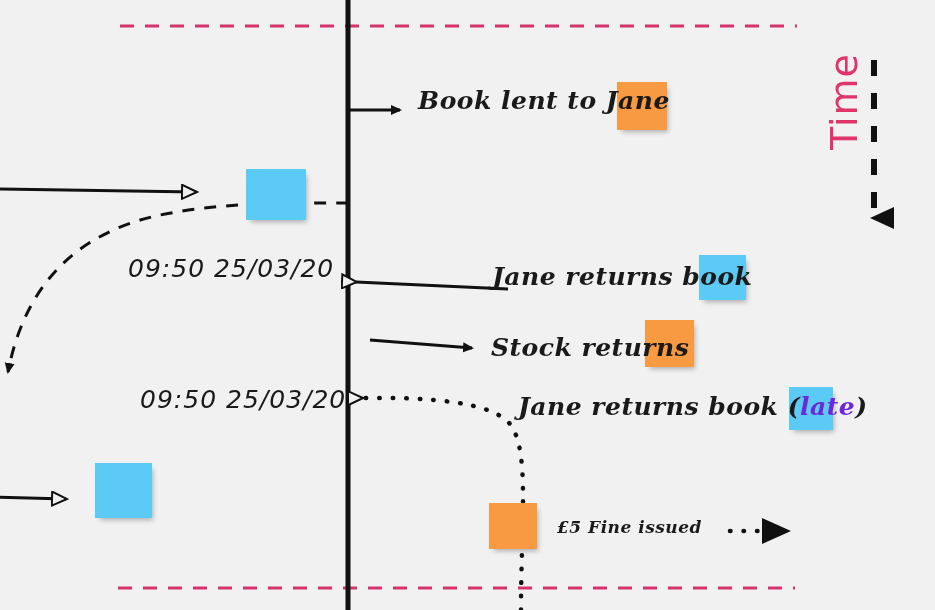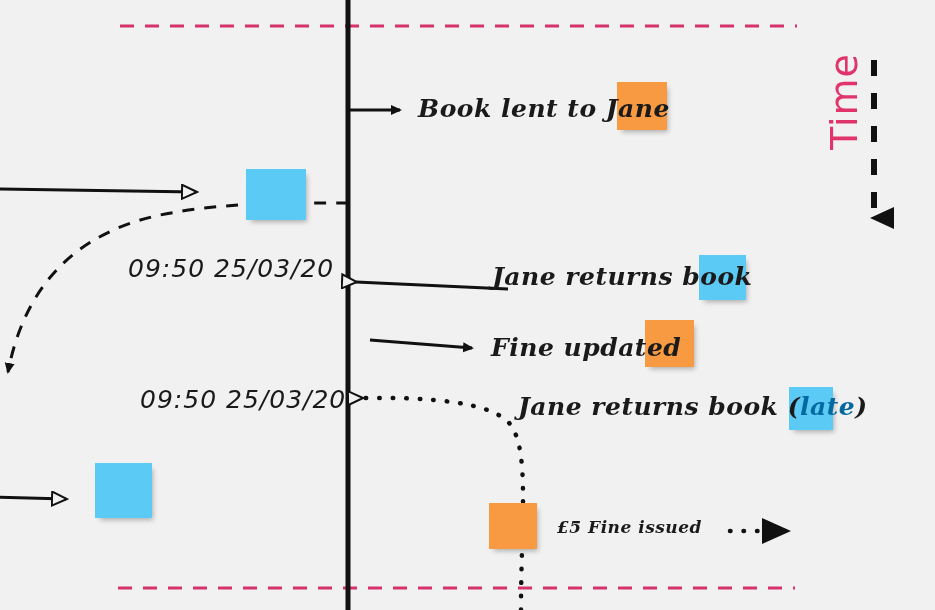--- a/index.html
+++ b/index.html
@@ -37,21 +37,21 @@
     color: #1a1a1a;
     white-space: nowrap;
     letter-spacing: 0.5px;
   }
   .hand-label.ts {
     font-family: "DejaVu Sans", sans-serif;
     font-style: italic;
     font-weight: 500;
     letter-spacing: 1px;
   }
-  .late-text { color: #0369a1; font-style: italic; }
+  .late-text { color: #6d28d9; font-style: italic; }
   .paren { color: #1a1a1a; }
 
   #time-label {
     position: absolute;
     color: #e0346b;
     font-family: "DejaVu Sans", sans-serif;
     font-weight: 400;
     font-size: 38px;
     letter-spacing: 1px;
     transform-origin: 0 0;
@@ -118,27 +118,27 @@
   <div class="note note-blue" style="left:699px; top:255px; width:47px; height:45px;"></div>
 
   <div class="note note-orange" style="left:645px; top:320px; width:49px; height:47px;"></div>
 
   <div class="note note-blue" style="left:789px; top:387px; width:44px; height:43px;"></div>
 
   <div class="note note-blue" style="left:95px; top:463px; width:57px; height:55px;"></div>
 
   <div class="note note-orange" style="left:489px; top:503px; width:48px; height:46px;"></div>
 
-  <div class="hand-label" style="left:418px; top:94px; font-size:25px;">Book lent to Jane</div>
+  <div class="hand-label" style="left:418px; top:86px; font-size:25px;">Book lent to Jane</div>
 
   <div class="hand-label ts" style="left:128px; top:254px; font-size:25px;">09:50 25/03/20</div>
 
   <div class="hand-label" style="left:492px; top:262px; font-size:25px;">Jane returns book</div>
 
-  <div class="hand-label" style="left:491px; top:333px; font-size:25px;">Fine updated</div>
+  <div class="hand-label" style="left:491px; top:333px; font-size:25px;">Stock returns</div>
 
   <div class="hand-label ts" style="left:140px; top:385px; font-size:25px;">09:50 25/03/20</div>
 
   <div class="hand-label" style="left:518px; top:392px; font-size:25px;">
     <span>Jane returns book</span><span>&nbsp;</span><span class="paren">(</span><span class="late-text">late</span><span class="paren">)</span>
   </div>
 
   <div class="hand-label" style="left:557px; top:517px; font-size:17px;">£5 Fine issued</div>
 
   <div id="time-label" style="left:822px; top:150px;">Time</div>

